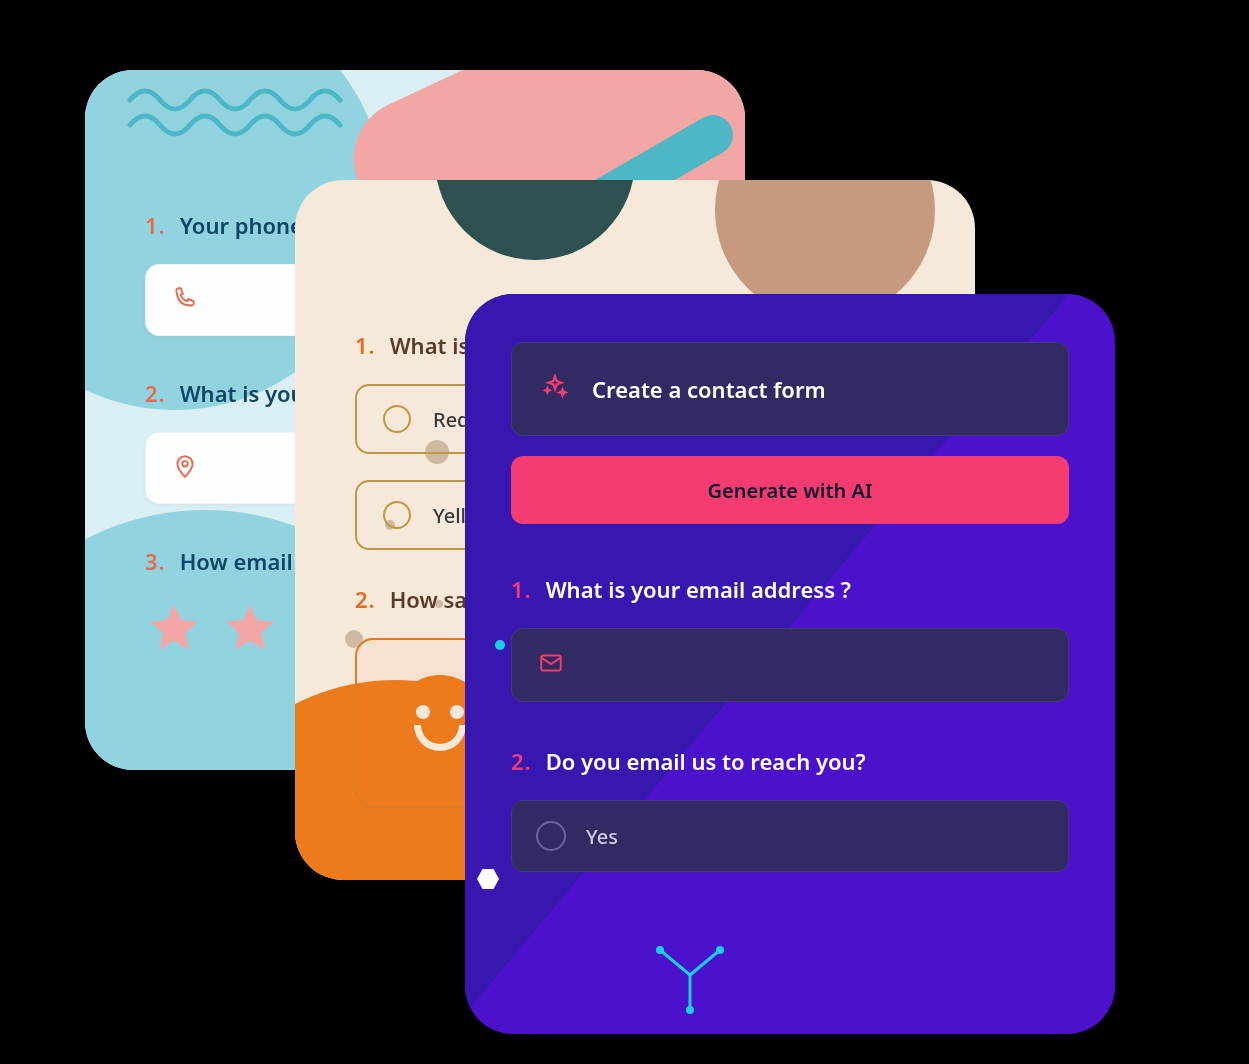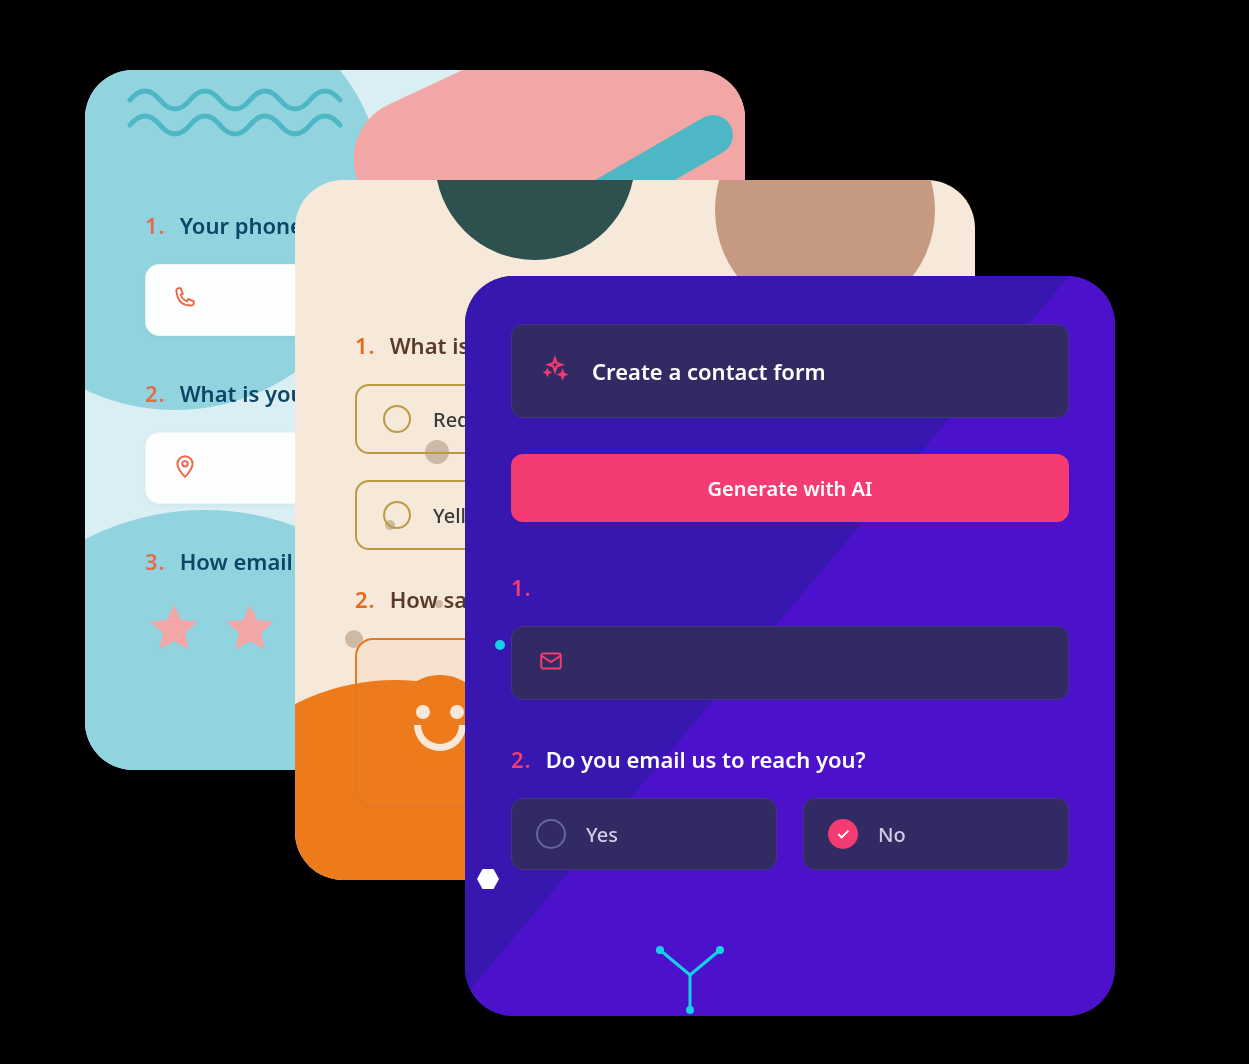--- a/index.html
+++ b/index.html
@@ -6,21 +6,21 @@
     body{width:1249px;height:1064px;background:#000;overflow:hidden;position:relative}
     .stage{position:absolute;left:55px;top:70px;width:1060px;height:920px}
     .shadow-layer{position:absolute;width:660px;height:720px;border-radius:48px;filter:blur(35px);background:rgba(0,0,0,.55);z-index:0}
     .sh1{left:40px;top:20px}
     .sh2{left:250px;top:130px}
     .sh3{left:440px;top:230px;height:740px}
 
     .card{position:absolute;border-radius:48px;overflow:hidden}
     .card.b{left:30px;top:0;width:660px;height:700px;background:#d9eff3;z-index:1}
     .card.m{left:240px;top:110px;width:680px;height:700px;background:#f7e9d9;z-index:2}
-    .card.f{left:410px;top:206px;width:650px;height:740px;background:#2a1e6c;z-index:3}
+    .card.f{left:410px;top:224px;width:650px;height:740px;background:#2a1e6c;z-index:3}
 
     
     .b .blob1{position:absolute;left:-120px;top:-80px;width:420px;height:420px;border-radius:50%;background:#91d4e0}
     .b .blob2{position:absolute;left:-140px;bottom:-260px;width:520px;height:520px;border-radius:50%;background:#91d4e0}
     .b .wave{position:absolute;top:10px;left:40px}
     .b .wave path{stroke:#4db7c5;stroke-width:5;fill:none;stroke-linecap:round}
     .b .brush1{position:absolute;right:-40px;top:-40px;width:420px;height:240px;background:#f3a6a6;transform:rotate(-25deg);border-radius:60px}
     .b .brush2{position:absolute;right:0;top:90px;width:220px;height:40px;background:#4db7c5;transform:rotate(-30deg);border-radius:20px}
     .b-content{position:absolute;left:60px;top:140px;right:60px}
 
@@ -53,21 +53,21 @@
     .sp1{left:90px;top:340px;width:10px;height:10px}
     .sp2{left:50px;top:450px;width:18px;height:18px}
     .sp3{left:140px;top:420px;width:8px;height:8px}
     .sp4{left:130px;top:260px;width:24px;height:24px}
 
     
     .f .diag{position:absolute;inset:-80px;background:linear-gradient(130deg,#3816b0 0 48%,#4c11cb 48% 100%)}
     .f-content{position:absolute;left:46px;top:48px;right:46px}
     .prompt-box{background:#312a63;border:1px solid #403a78;border-radius:12px;height:94px;display:flex;align-items:center;gap:24px;padding:0 30px;color:#fff;font-size:22px;font-weight:600}
     .sparkle{color:#f43b72}
-    .gen-btn{margin-top:36px;width:100%;height:68px;border:none;border-radius:12px;background:#f43b72;color:#ffffff;font-size:20px;font-weight:600;cursor:pointer}
+    .gen-btn{margin-top:20px;width:100%;height:68px;border:none;border-radius:12px;background:#f43b72;color:#0f172a;font-size:20px;font-weight:600;cursor:pointer}
     .f .q-label{margin-top:50px}
     .f .q-num{color:#f43b72}
     .f .q-text{color:#fff}
     .f .field{background:#312a63;border:1px solid #403a78;border-radius:12px;height:74px;display:flex;align-items:center;padding:0 26px;color:#f43b72}
     .f .opts{display:flex;gap:26px;margin-top:4px}
     .f .opt{flex:1;background:#312a63;border:1px solid #403a78;border-radius:12px;height:72px;display:flex;align-items:center;gap:20px;padding:0 24px;color:#cfcde4;font-size:20px;font-weight:500}
     .f .radio{width:30px;height:30px;border:2.5px solid #6a63a3;border-radius:50%}
     .f .radio.sel{border:none;background:#f43b72;display:flex;align-items:center;justify-content:center;color:#fff}
 
     .deco-dot{position:absolute;width:10px;height:10px;border-radius:50%;background:#17d0e6;z-index:4}
@@ -177,46 +177,39 @@
           <svg width="26" height="26" viewBox="0 0 24 24" fill="none" stroke="currentColor" stroke-width="2">
               <path d="M12 3l1.5 4.5L18 9l-4.5 1.5L12 15l-1.5-4.5L6 9l4.5-1.5zM19 15l.8 2.2L22 18l-2.2.8L19 21l-.8-2.2L16 18l2.2-.8zM5 14l.6 1.4L7 16l-1.4.6L5 18l-.6-1.4L3 16l1.4-.6z"></path>
             </svg>
         </span>
         <span>Create a contact form</span>
       </div>
       <button class="gen-btn">Generate with AI</button>
 
       <div class="q-label">
         <span class="q-num">1.</span>
+        <span class="q-text">What is your email address ?</span>
       </div>
       <div class="field">
         <span>
           <svg width="26" height="26" viewBox="0 0 24 24" fill="none" stroke="currentColor" stroke-width="1.8">
               <rect x="3" y="5" width="18" height="14" rx="2"></rect>
               <path d="M3 7l9 6 9-6"></path>
             </svg>
         </span>
       </div>
 
       <div class="q-label" style="margin-top:44px">
         <span class="q-num">2.</span>
         <span class="q-text">Do you email us to reach you?</span>
       </div>
       <div class="opts">
         <div class="opt">
           <span class="radio"></span>
           <span>Yes</span>
-        </div>
-        <div class="opt">
-          <span class="radio sel">
-            <svg width="16" height="16" viewBox="0 0 24 24" fill="none" stroke="currentColor" stroke-width="3">
-                <path d="M5 12l5 5L20 7"></path>
-              </svg>
-          </span>
-          <span>No</span>
         </div>
       </div>
     </div>
   </div>
 
   <div class="deco-dot dd1"></div>
   <div class="hex"></div>
   <svg class="branch" width="90" height="80">
     <line x1="45" y1="70" x2="45" y2="35"></line>
     <line x1="45" y1="35" x2="15" y2="10"></line>

